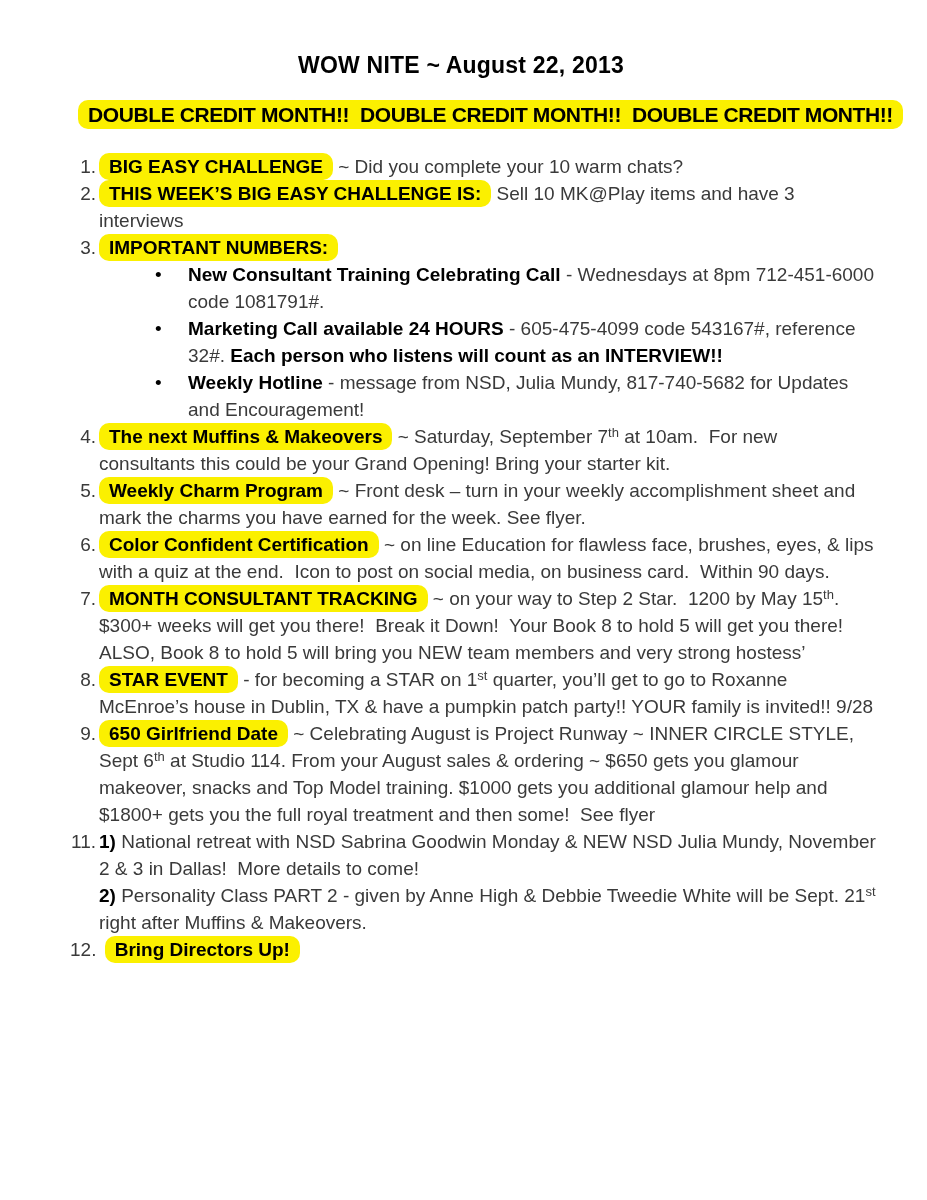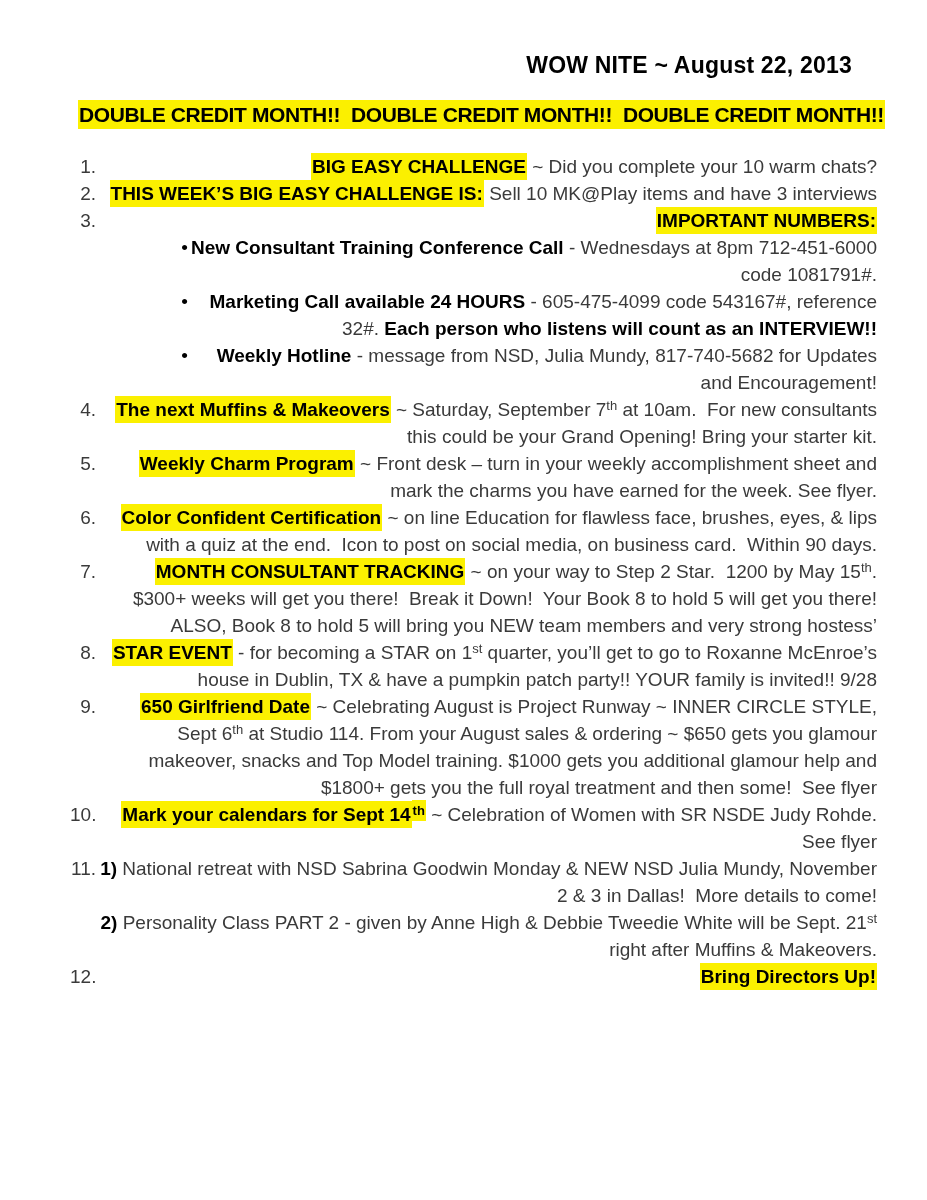--- a/index.html
+++ b/index.html
@@ -12,41 +12,41 @@
   html,body{margin:0;padding:0;}
   body{
     width:927px;height:1200px;overflow:hidden;
     background:var(--bg);
     font-family:"Liberation Sans","DejaVu Sans",sans-serif;
     color:var(--body);
   }
   .page{padding:52px 50px 0 70px;}
   h1.title{
     font-size:23px;font-weight:bold;color:var(--bold);
-    text-align:right;margin:0 0 24px;padding-right:25px;
+    text-align:center;margin:0 0 24px;padding-right:25px;
     letter-spacing:0.2px;white-space:pre;
   }
   .banner{
     margin:0 0 26px 8px;white-space:pre;
   }
   .banner .hl{
     font-weight:bold;color:var(--bold);
     font-size:21px;letter-spacing:-0.4px;
   }
   .list{font-size:19px;line-height:27px;}
   .item{display:flex;}
   .num{flex:0 0 26px;text-align:right;margin-right:3px;color:var(--body);}
-  .content{flex:1;min-width:0;text-align:right;}
+  .content{flex:1;min-width:0;}
   .block,.btext{white-space:pre-wrap;}
   .brow{display:flex;}
   .bdot{flex:0 0 89px;padding-left:56px;color:var(--bold);}
   .seg{color:var(--body);}
   .b{font-weight:bold;color:var(--bold);}
   .i{}
-  .hl{background:var(--hl);padding:3px 1px;}
+  .hl{background:var(--hl);padding:3px 10px;border-radius:10px;}
   sup.seg{font-size:13px;line-height:0;vertical-align:6px;}
 </style>
 </head>
 <body>
 
 <div class="page">
   <h1 class="title">WOW NITE ~ August 22, 2013</h1>
   <div class="banner"><span class="hl">DOUBLE CREDIT MONTH!!  DOUBLE CREDIT MONTH!!  DOUBLE CREDIT MONTH!!</span></div>
   <div class="list" id="agenda-list">
       <div class="item">
@@ -60,21 +60,21 @@
         <div class="content">
           <div class="block"><span class="seg b hl">THIS WEEK’S BIG EASY CHALLENGE IS:</span><span class="seg"> Sell 10 MK@Play items and have 3 interviews</span></div>
         </div>
       </div>
       <div class="item">
         <span class="num">3.</span>
         <div class="content">
           <div class="block"><span class="seg b hl">IMPORTANT NUMBERS:</span></div>
           <div class="brow">
             <span class="bdot">•</span>
-            <div class="btext"><span class="seg b">New Consultant Training Conference Call</span><span class="seg"> - Wednesdays at 8pm 712-451-6000 code 1081791#.</span></div>
+            <div class="btext"><span class="seg b">New Consultant Training Celebrating Call</span><span class="seg"> - Wednesdays at 8pm 712-451-6000 code 1081791#.</span></div>
           </div>
           <div class="brow">
             <span class="bdot">•</span>
             <div class="btext"><span class="seg b">Marketing Call available 24 HOURS</span><span class="seg"> - 605-475-4099 code 543167#, reference 32#. </span><span class="seg b i">Each person who listens will count as an INTERVIEW!!</span></div>
           </div>
           <div class="brow">
             <span class="bdot">•</span>
             <div class="btext"><span class="seg b">Weekly Hotline</span><span class="seg"> - message from NSD, Julia Mundy, 817-740-5682 for Updates and Encouragement!</span></div>
           </div>
         </div>
@@ -109,26 +109,20 @@
           <div class="block"><span class="seg b hl">STAR EVENT</span><span class="seg"> - for becoming a STAR on 1</span><sup class="seg">st</sup><span class="seg"> quarter, you’ll get to go to Roxanne McEnroe’s house in Dublin, TX &amp; have a pumpkin patch party!! YOUR family is invited!! 9/28</span></div>
         </div>
       </div>
       <div class="item">
         <span class="num">9.</span>
         <div class="content">
           <div class="block"><span class="seg b hl">650 Girlfriend Date</span><span class="seg"> ~ Celebrating August is Project Runway ~ INNER CIRCLE STYLE, Sept 6</span><sup class="seg">th</sup><span class="seg"> at Studio 114. From your August sales &amp; ordering ~ $650 gets you glamour makeover, snacks and Top Model training. $1000 gets you additional glamour help and $1800+ gets you the full royal treatment and then some!  See flyer</span></div>
         </div>
       </div>
       <div class="item">
-        <span class="num">10.</span>
-        <div class="content">
-          <div class="block"><span class="seg b hl">Mark your calendars for Sept 14</span><sup class="seg b hl">th</sup><span class="seg"> ~ Celebration of Women with SR NSDE Judy Rohde.  See flyer</span></div>
-        </div>
-      </div>
-      <div class="item">
         <span class="num">11.</span>
         <div class="content">
           <div class="block"><span class="seg b">1)</span><span class="seg"> National retreat with NSD Sabrina Goodwin Monday &amp; NEW NSD Julia Mundy, November 2 &amp; 3 in Dallas!  More details to come!</span></div>
           <div class="block"><span class="seg b">2)</span><span class="seg"> Personality Class PART 2 - given by Anne High &amp; Debbie Tweedie White will be Sept. 21</span><sup class="seg">st</sup><span class="seg"> right after Muffins &amp; Makeovers.</span></div>
         </div>
       </div>
       <div class="item">
         <span class="num">12.</span>
         <div class="content">
           <div class="block"><span class="seg"> </span><span class="seg b hl">Bring Directors Up!</span></div>

